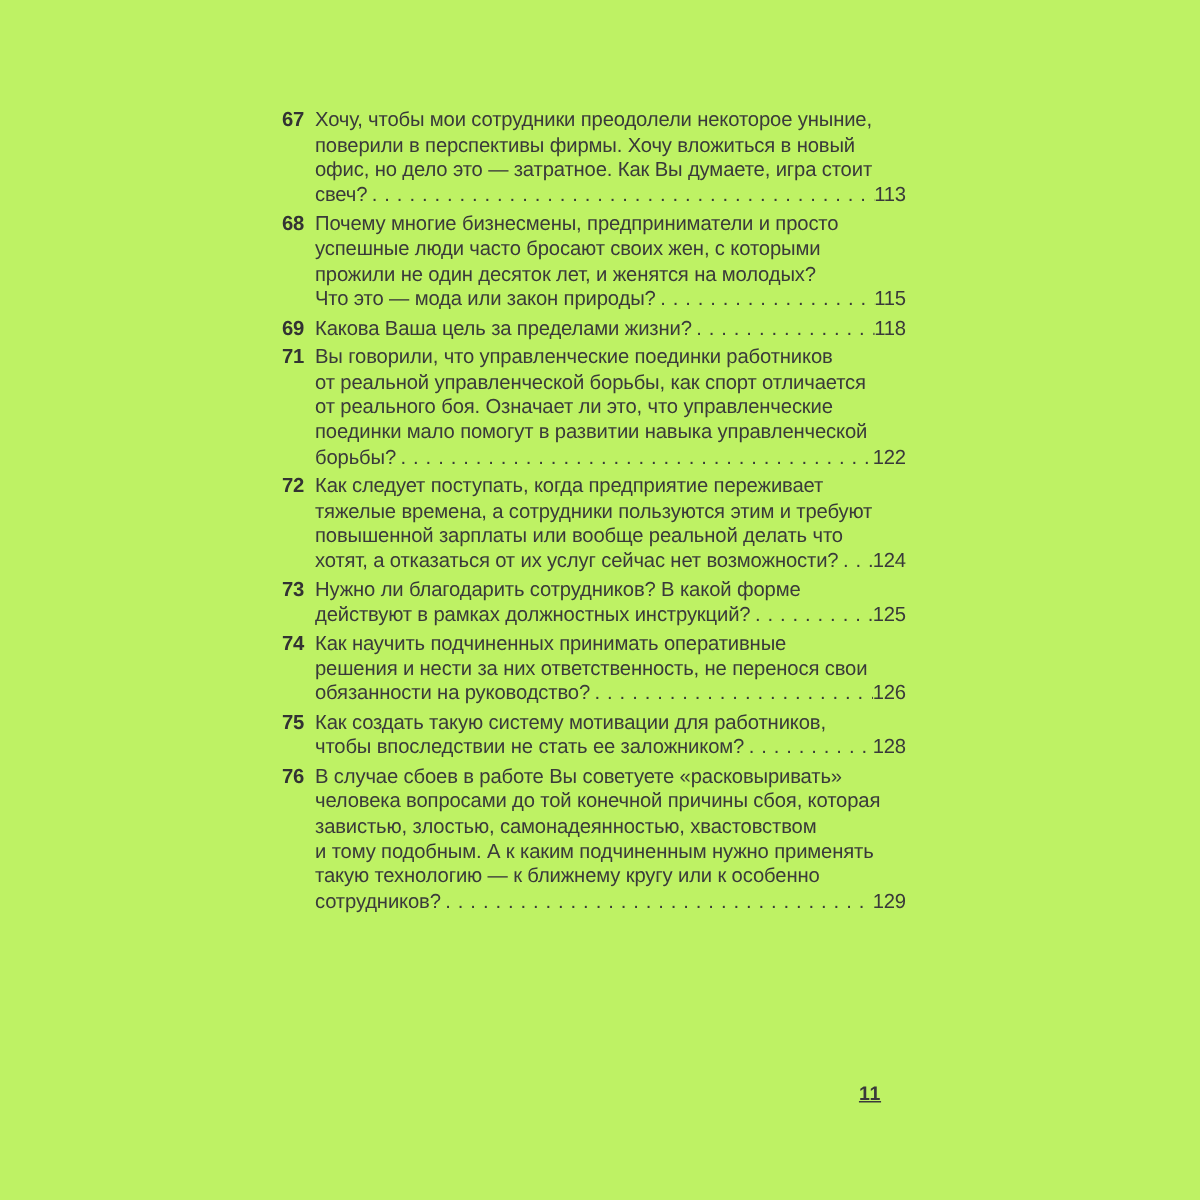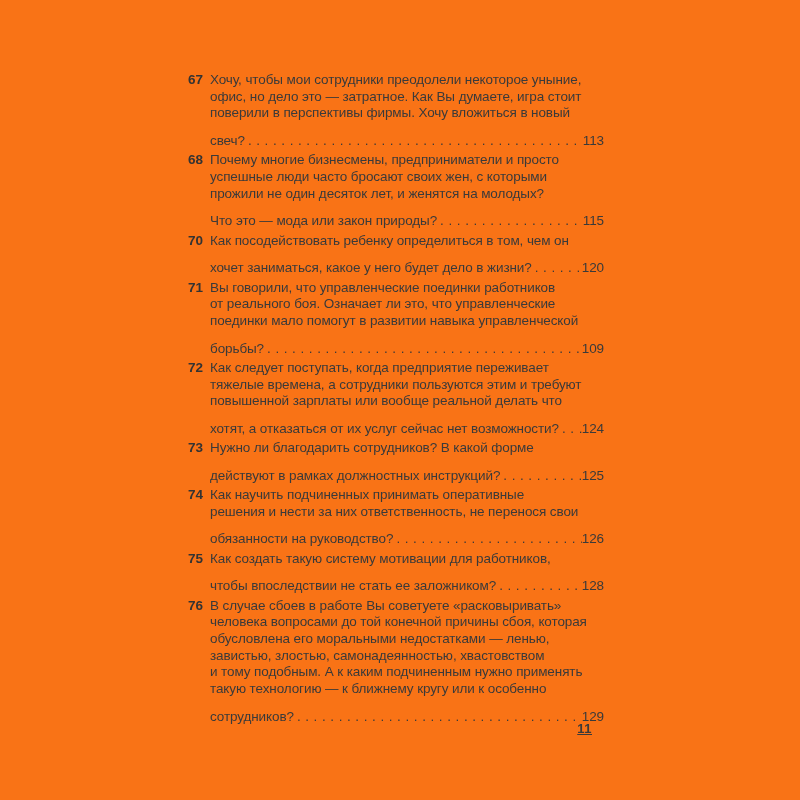--- a/index.html
+++ b/index.html
@@ -10,21 +10,21 @@
     width: 800px;
     height: 800px;
     background: #ffffff;
     font-family: "Liberation Sans", sans-serif;
     position: relative;
     overflow: hidden;
   }
   .sheet {
     position: absolute;
     inset: 0;
-    background: #f97316;
+    background: #bef264;
   }
   .toc {
     position: absolute;
     left: 188px;
     top: 72px;
     width: 416px;
     color: #3a3a3a;
     font-size: 13.5px;
     line-height: 16.7px;
     letter-spacing: -0.1px;
@@ -44,21 +44,20 @@
   .body {
     flex: 1 1 auto;
     min-width: 0;
   }
   .line {
     white-space: nowrap;
   }
   .line.last {
     display: flex;
     align-items: baseline;
-    margin-top: 11px;
   }
   .line.last .txt {
     flex: 0 0 auto;
     white-space: nowrap;
   }
   .leader {
     flex: 1 1 auto;
     overflow: hidden;
     white-space: nowrap;
     min-width: 8px;
@@ -72,39 +71,39 @@
   .pg {
     flex: 0 0 auto;
     white-space: nowrap;
     text-align: left;
   }
   .folio {
     position: absolute;
     left: 568px;
     top: 721px;
     width: 24px;
-    text-align: right;
+    text-align: center;
     font-size: 13px;
     font-weight: 700;
     color: #3a3a3a;
     letter-spacing: 0.5px;
     text-decoration: underline;
   }
 </style>
 </head>
 <body>
 
 <div class="sheet">
   <main class="toc">
   <div class="entry">
     <div class="num">67</div>
     <div class="body">
           <div class="line"><span class="txt">Хочу, чтобы мои сотрудники преодолели некоторое уныние,</span></div>
+          <div class="line"><span class="txt">поверили в перспективы фирмы. Хочу вложиться в новый</span></div>
           <div class="line"><span class="txt">офис, но дело это — затратное. Как Вы думаете, игра стоит</span></div>
-          <div class="line"><span class="txt">поверили в перспективы фирмы. Хочу вложиться в новый</span></div>
           <div class="line last">
             <span class="txt">свеч?</span>
             <span class="leader"></span>
             <span class="pg">113</span>
           </div>
         </div>
   </div>
 
   <div class="entry">
     <div class="num">68</div>
@@ -113,43 +112,43 @@
           <div class="line"><span class="txt">успешные люди часто бросают своих жен, с которыми</span></div>
           <div class="line"><span class="txt">прожили не один десяток лет, и женятся на молодых?</span></div>
           <div class="line last">
             <span class="txt">Что это — мода или закон природы?</span>
             <span class="leader"></span>
             <span class="pg">115</span>
           </div>
         </div>
   </div>
 
-
-  <div class="entry">
-    <div class="num">70</div>
-    <div class="body">
-          <div class="line"><span class="txt">Как посодействовать ребенку определиться в том, чем он</span></div>
-          <div class="line last">
-            <span class="txt">хочет заниматься, какое у него будет дело в жизни?</span>
-            <span class="leader"></span>
-            <span class="pg">120</span>
-          </div>
-        </div>
-  </div>
+  <div class="entry">
+    <div class="num">69</div>
+    <div class="body">
+          <div class="line last">
+            <span class="txt">Какова Ваша цель за пределами жизни?</span>
+            <span class="leader"></span>
+            <span class="pg">118</span>
+          </div>
+        </div>
+  </div>
+
 
   <div class="entry">
     <div class="num">71</div>
     <div class="body">
           <div class="line"><span class="txt">Вы говорили, что управленческие поединки работников</span></div>
+          <div class="line"><span class="txt">от реальной управленческой борьбы, как спорт отличается</span></div>
           <div class="line"><span class="txt">от реального боя. Означает ли это, что управленческие</span></div>
           <div class="line"><span class="txt">поединки мало помогут в развитии навыка управленческой</span></div>
           <div class="line last">
             <span class="txt">борьбы?</span>
             <span class="leader"></span>
-            <span class="pg">109</span>
+            <span class="pg">122</span>
           </div>
         </div>
   </div>
 
   <div class="entry">
     <div class="num">72</div>
     <div class="body">
           <div class="line"><span class="txt">Как следует поступать, когда предприятие переживает</span></div>
           <div class="line"><span class="txt">тяжелые времена, а сотрудники пользуются этим и требуют</span></div>
           <div class="line"><span class="txt">повышенной зарплаты или вообще реальной делать что</span></div>
@@ -196,21 +195,20 @@
             <span class="pg">128</span>
           </div>
         </div>
   </div>
 
   <div class="entry">
     <div class="num">76</div>
     <div class="body">
           <div class="line"><span class="txt">В случае сбоев в работе Вы советуете «расковыривать»</span></div>
           <div class="line"><span class="txt">человека вопросами до той конечной причины сбоя, которая</span></div>
-          <div class="line"><span class="txt">обусловлена его моральными недостатками — ленью,</span></div>
           <div class="line"><span class="txt">завистью, злостью, самонадеянностью, хвастовством</span></div>
           <div class="line"><span class="txt">и тому подобным. А к каким подчиненным нужно применять</span></div>
           <div class="line"><span class="txt">такую технологию — к ближнему кругу или к особенно</span></div>
           <div class="line last">
             <span class="txt">сотрудников?</span>
             <span class="leader"></span>
             <span class="pg">129</span>
           </div>
         </div>
   </div>

